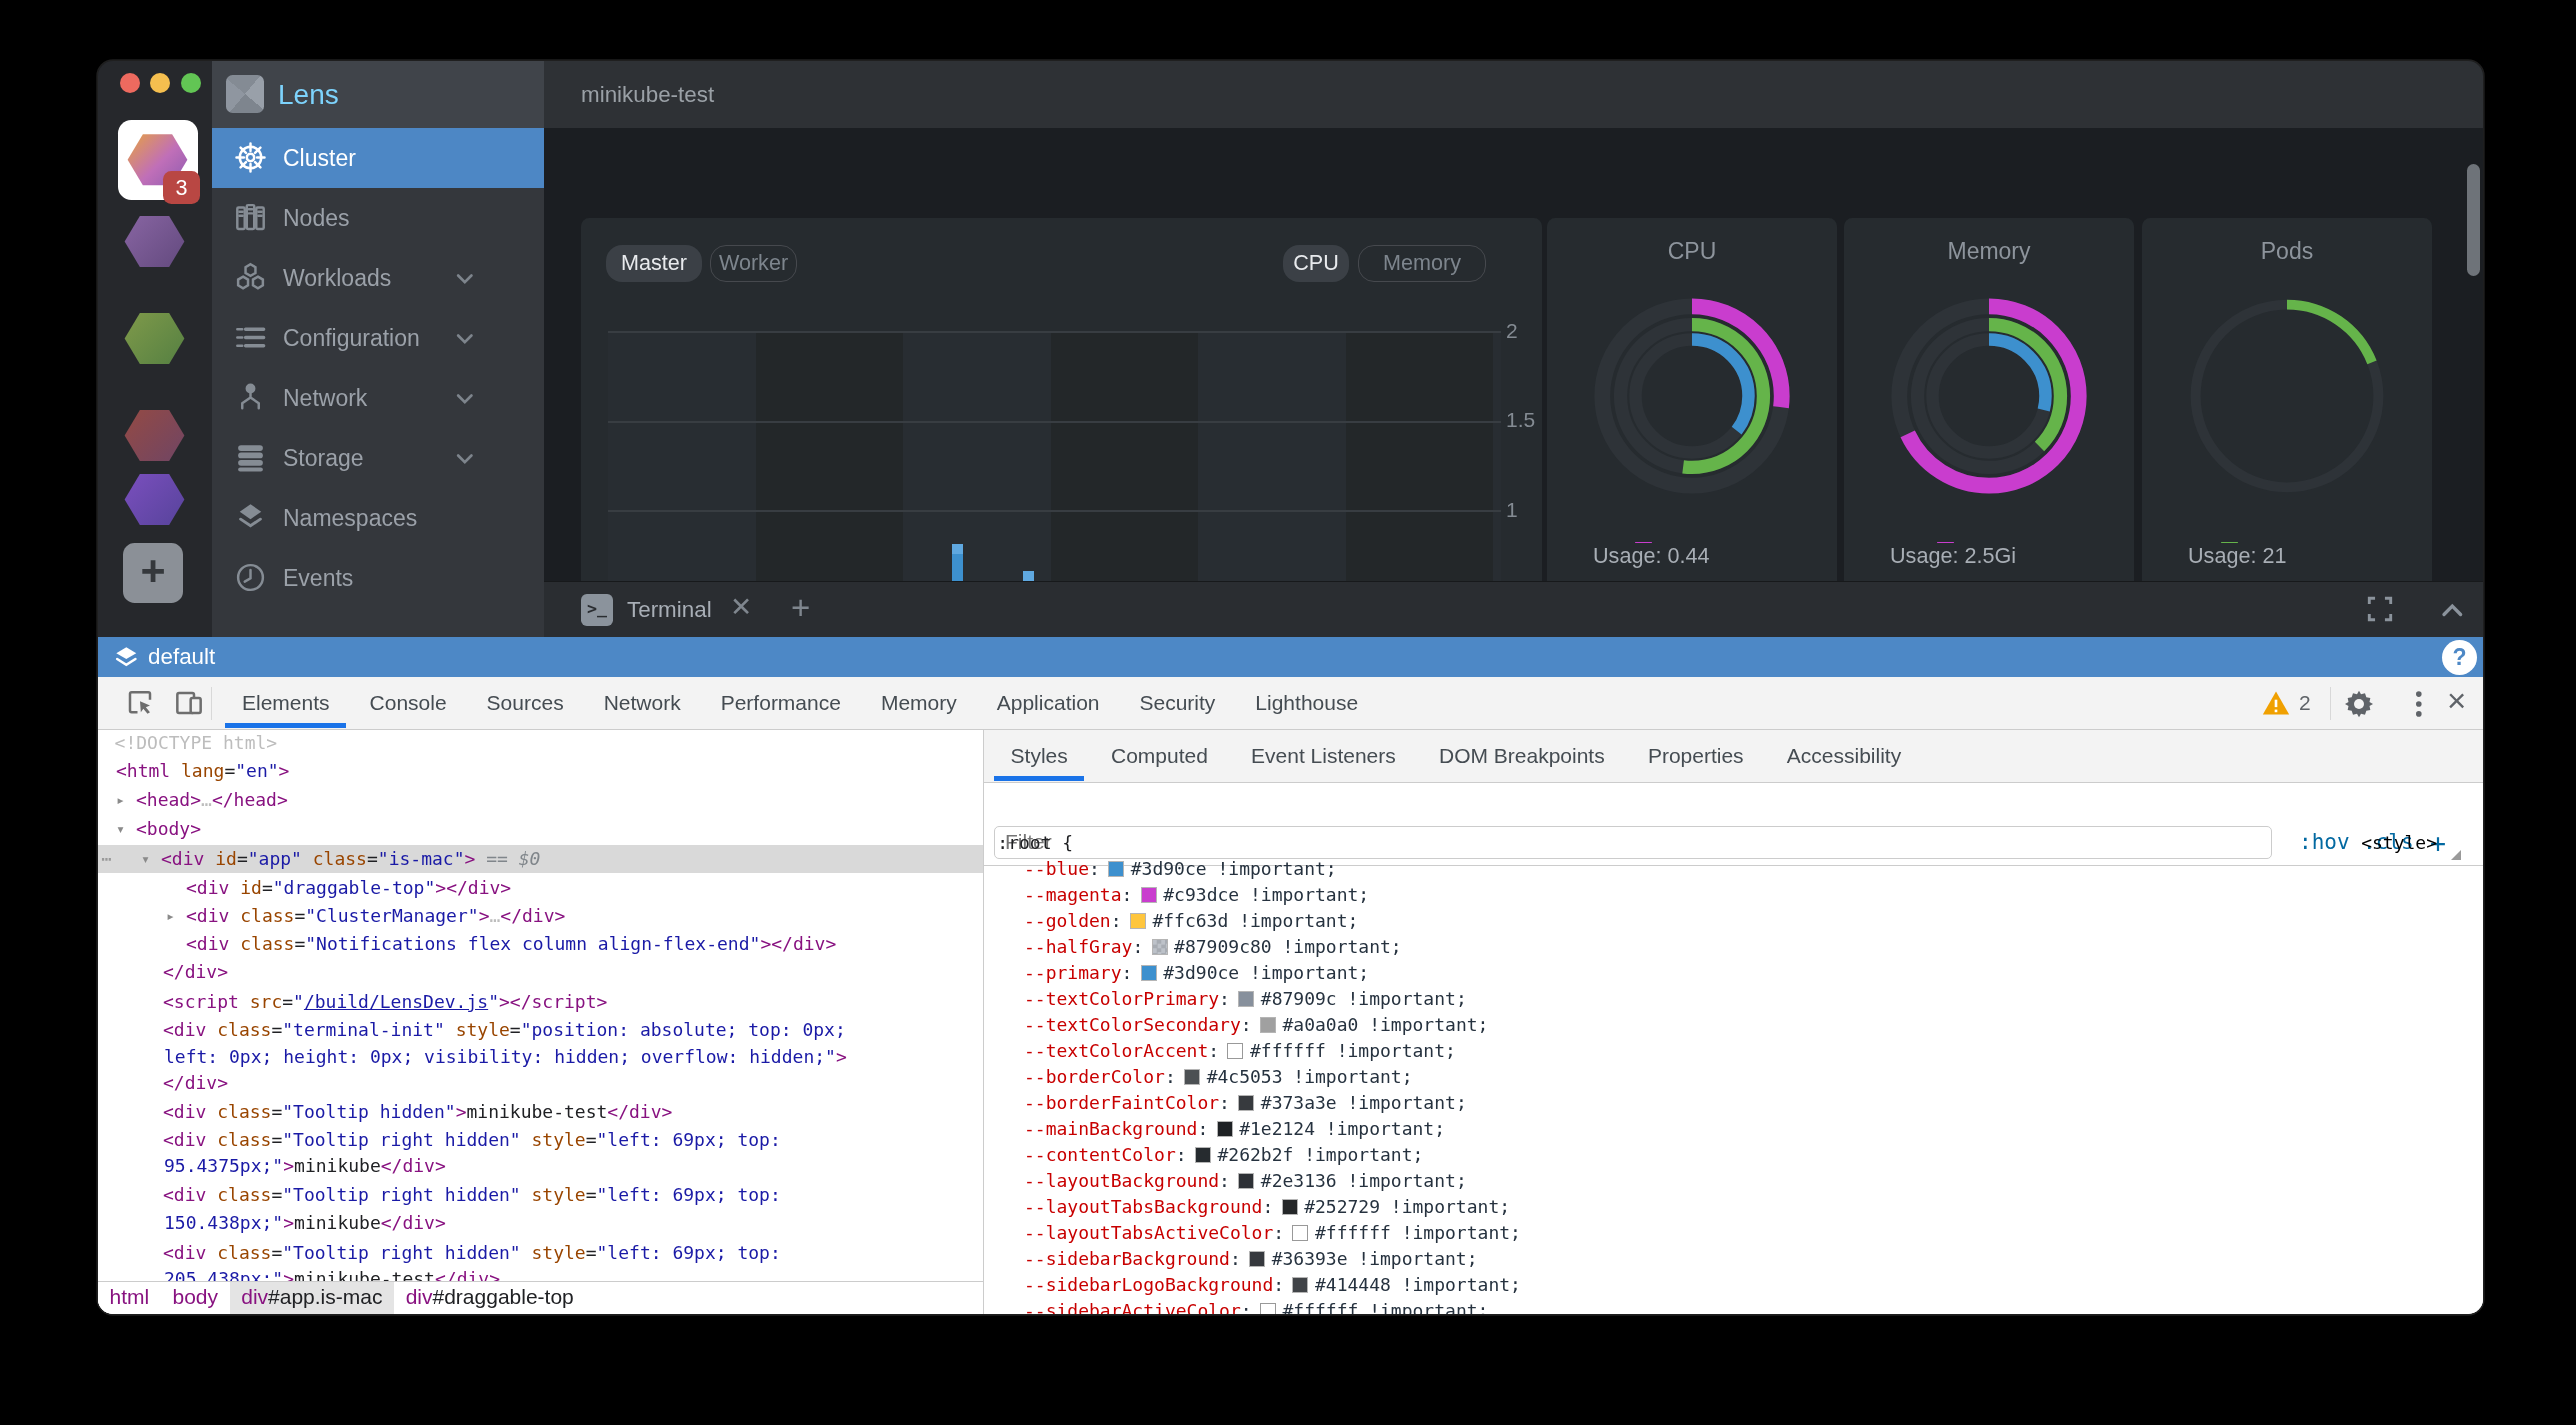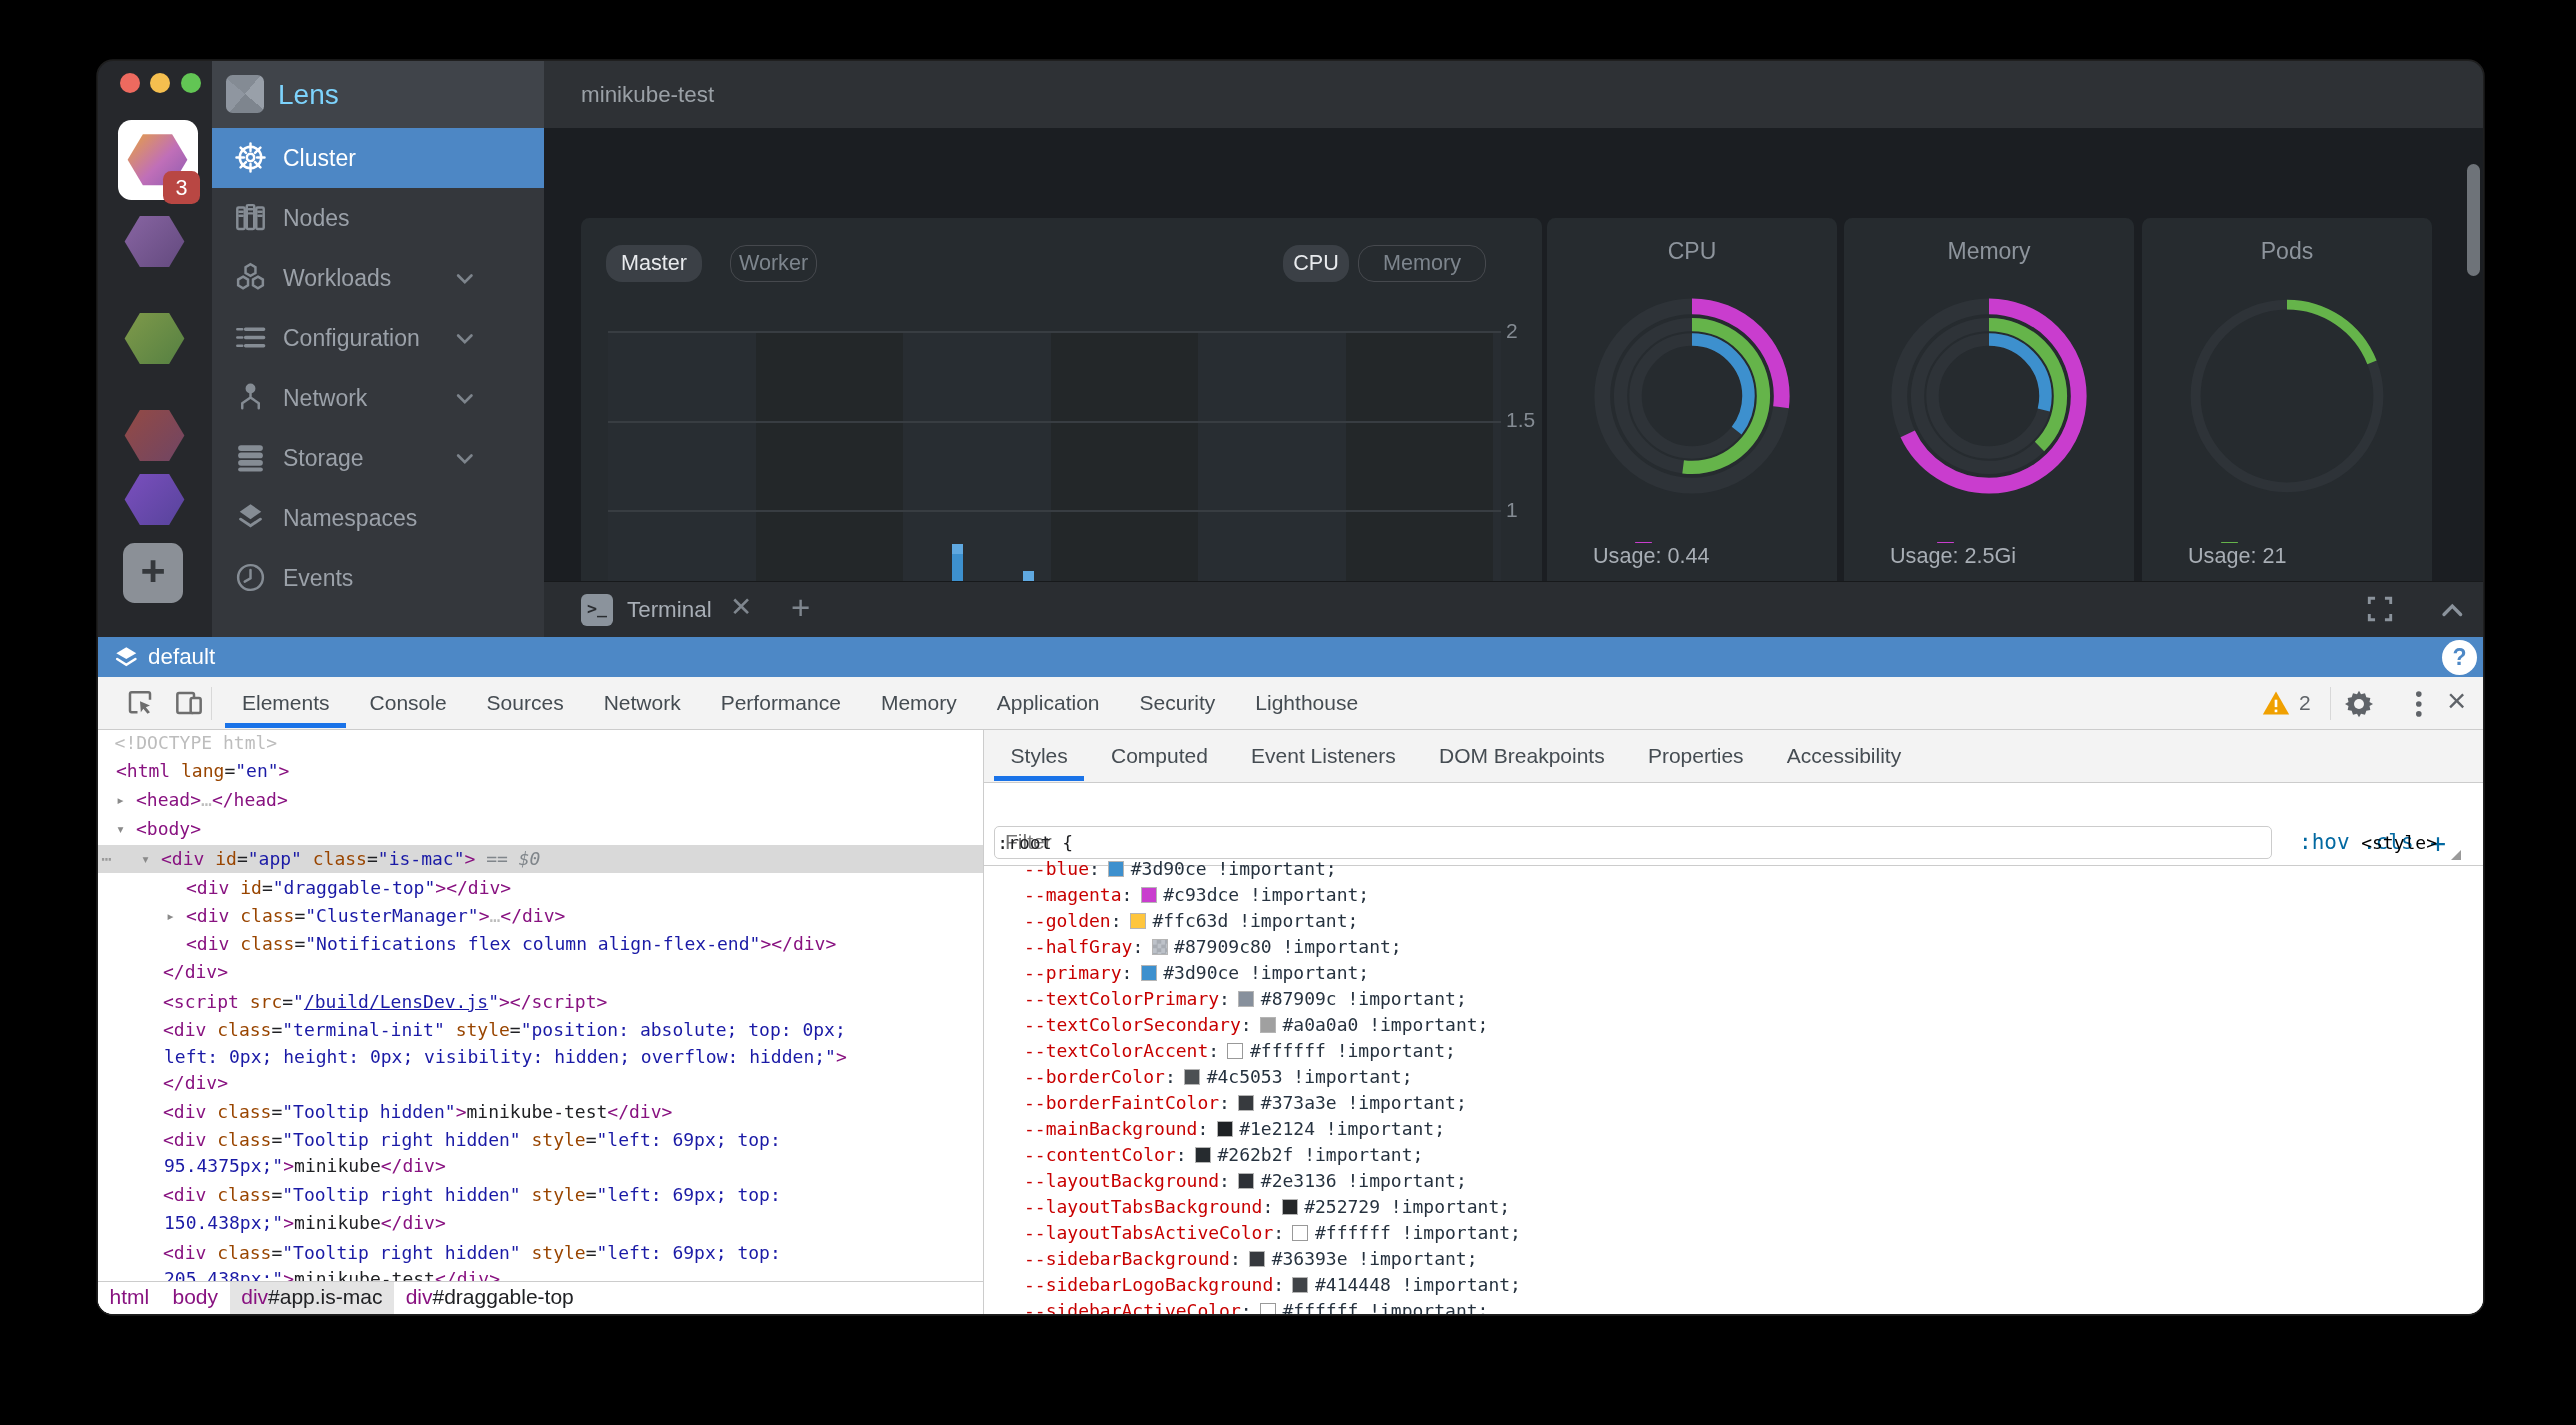--- a/index.html
+++ b/index.html
@@ -253,21 +253,21 @@
   </div>
 
   <div id="headerbar" class="abs">
     <div id="page-title" class="abs">minikube-test</div>
   </div>
 
   <div id="main" class="abs">
     <div id="chart-card" class="card">
       <div id="node-tabs">
           <div class="pill on" style="left: 25px; width: 96px;">Master</div>
-          <div class="pill off" style="left: 129px; width: 87px; margin-left: 20px;">Worker</div>
+          <div class="pill off" style="left: 129px; width: 87px;">Worker</div>
         </div>
       <div id="metric-tabs">
           <div class="pill on" style="left: 702px; width: 66px;">CPU</div>
           <div class="pill off" style="left: 777px; width: 128px;">Memory</div>
         </div>
       <div id="plot" class="abs">
           <div class="gline" style="top: 0px;"></div>
           <div class="gline" style="top: 90px;"></div>
           <div class="gline" style="top: 179px;"></div>
           <div class="gline" style="top: 269px;"></div>

